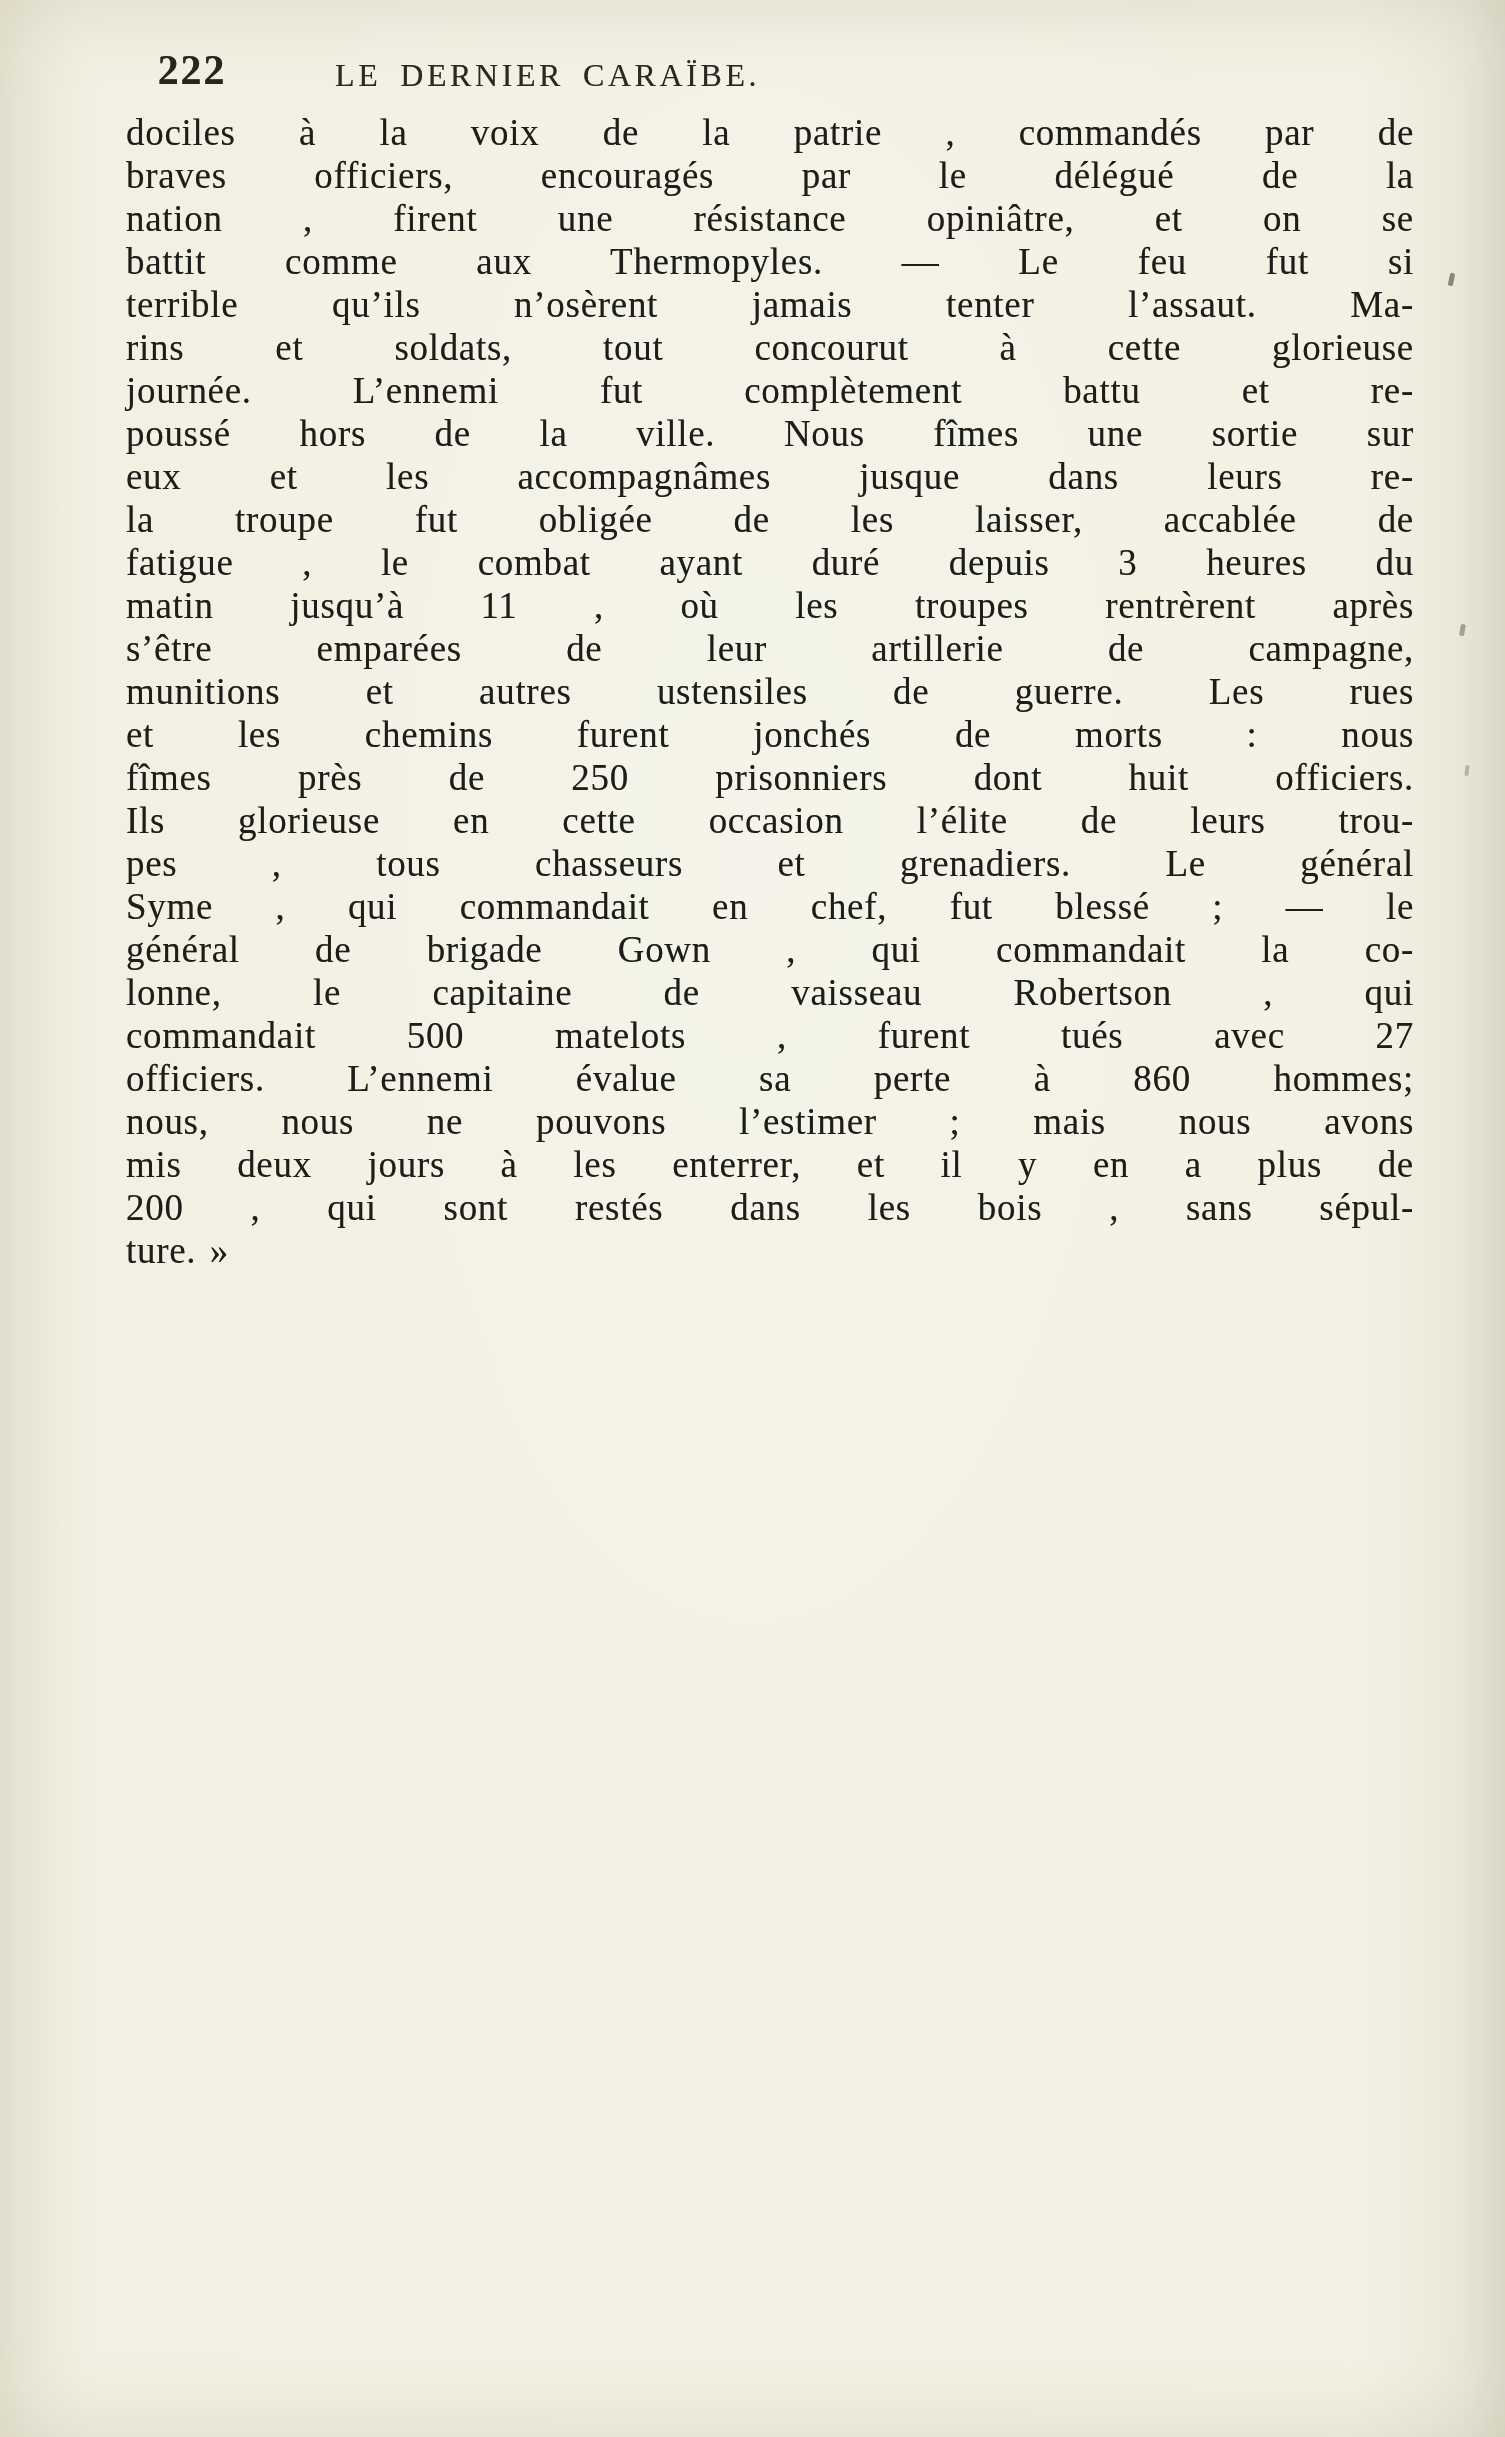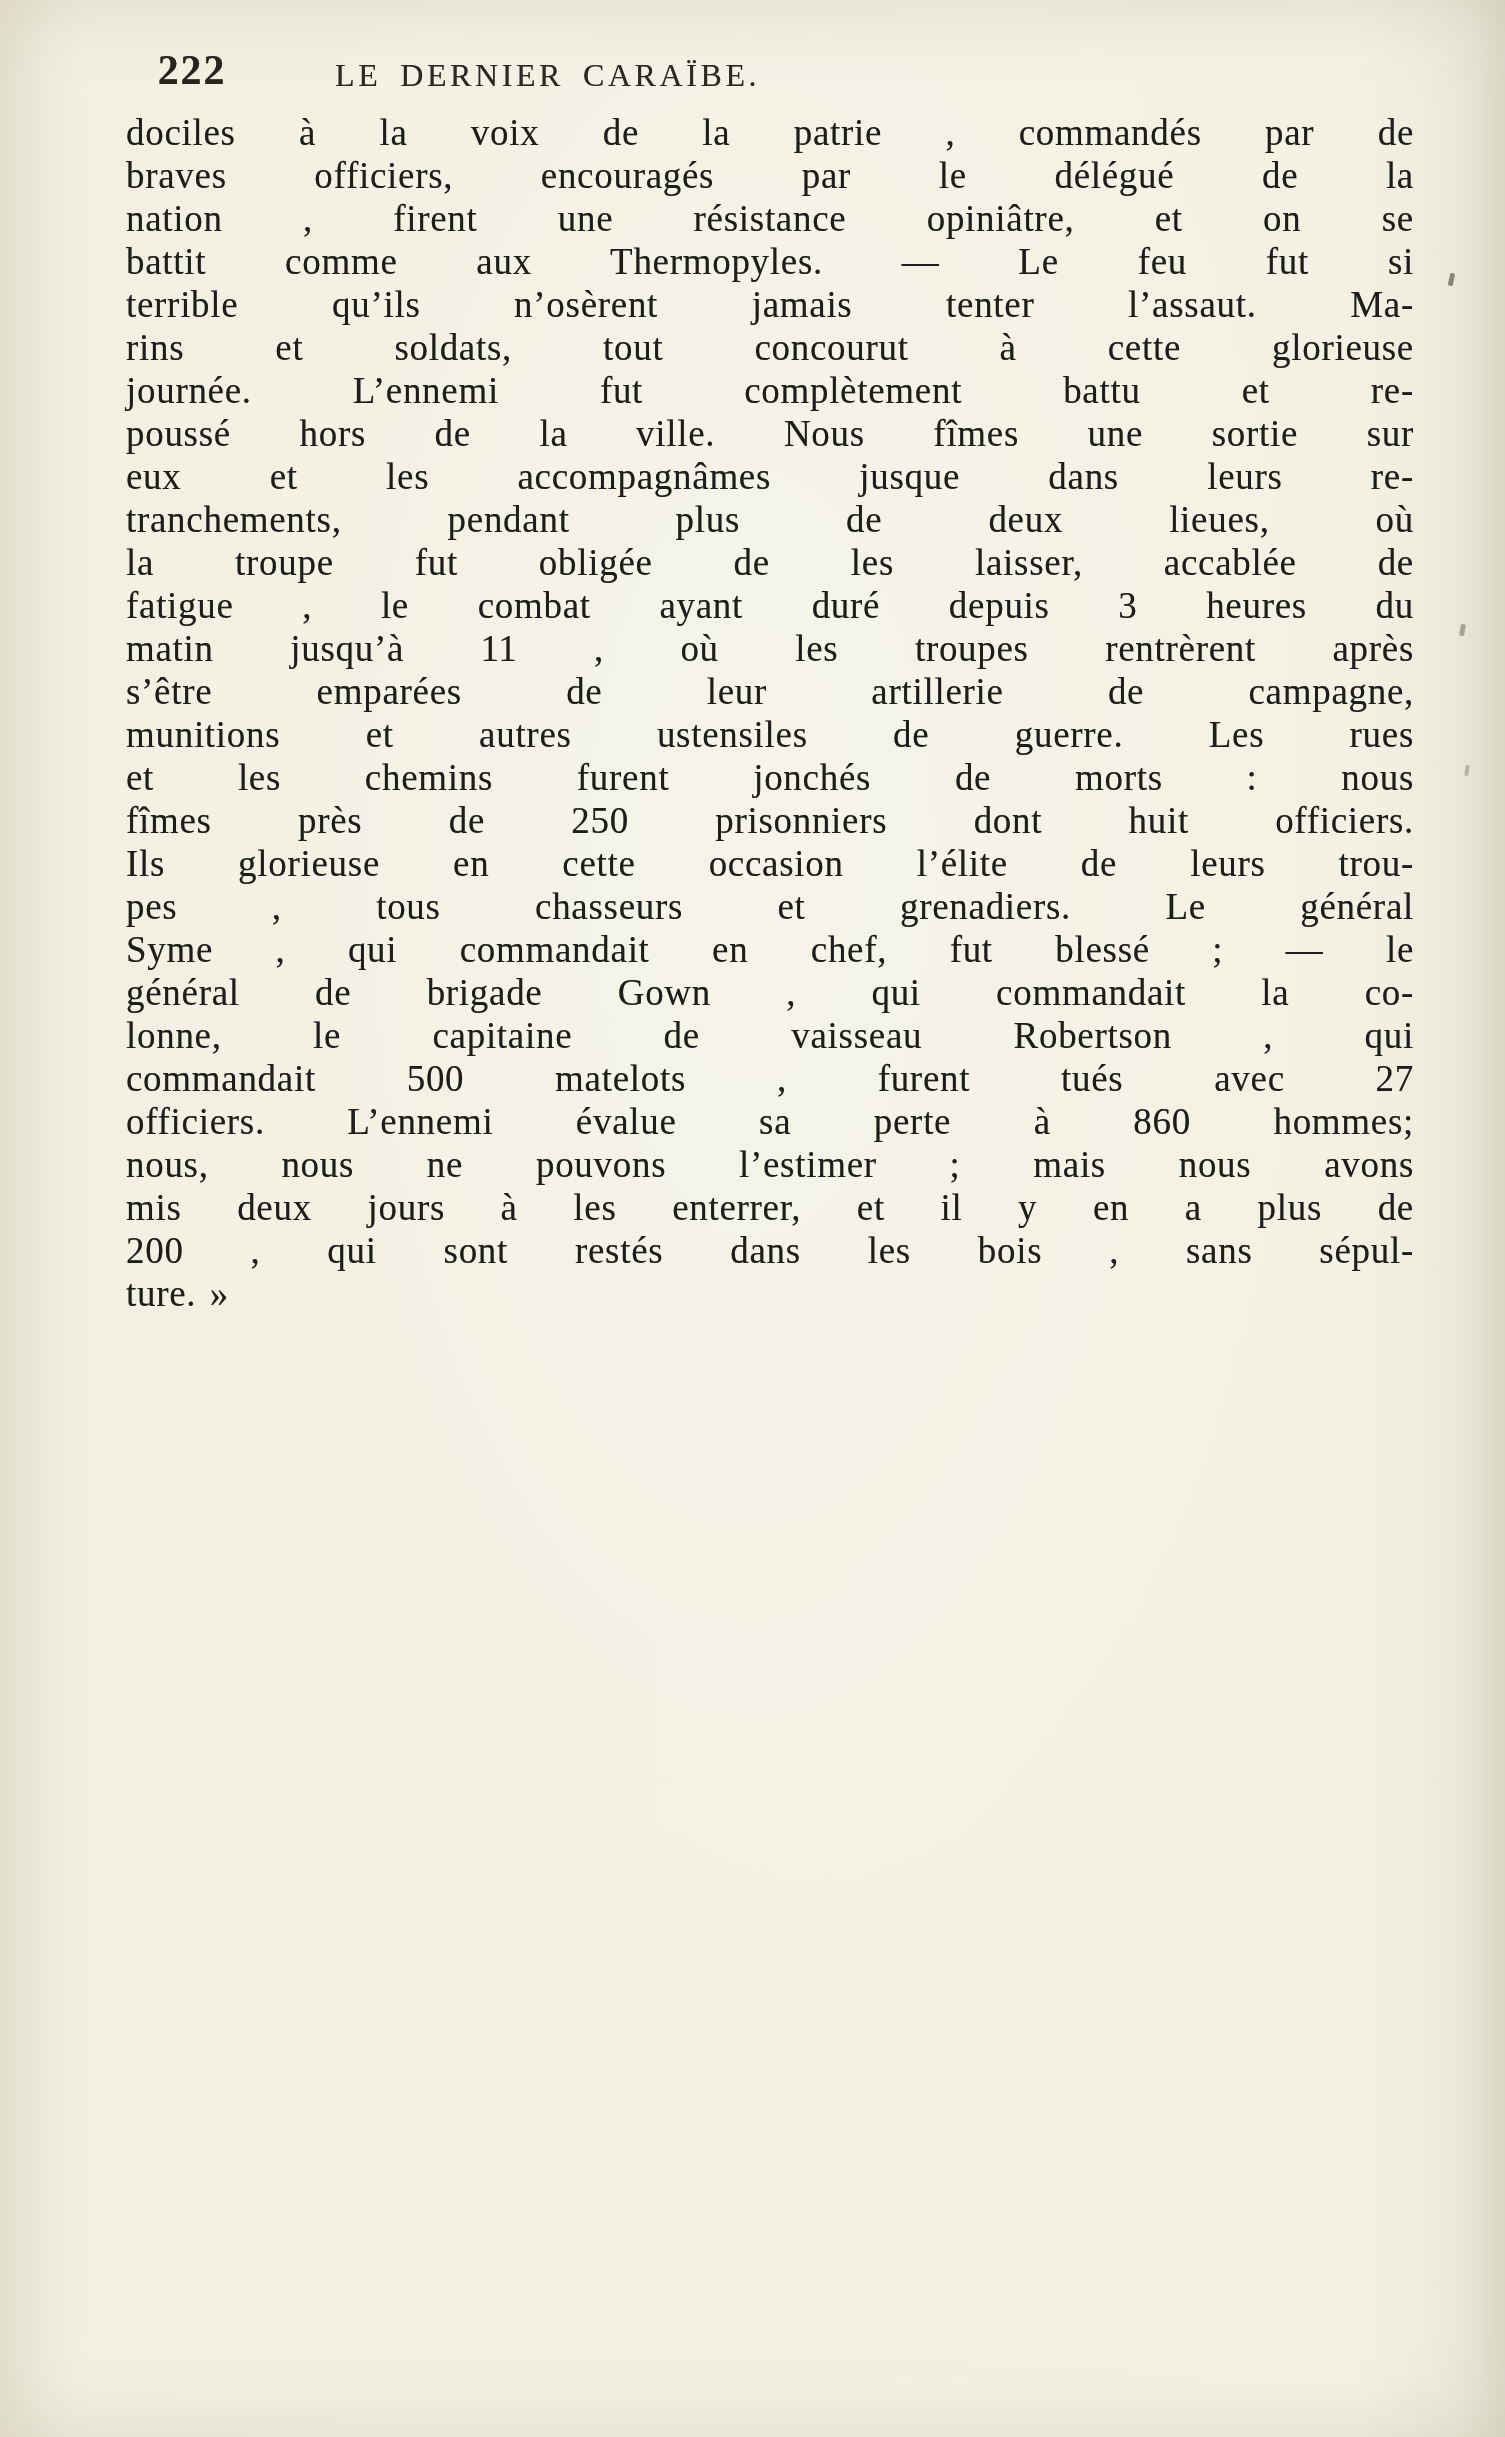--- a/index.html
+++ b/index.html
@@ -92,21 +92,20 @@
   <div class="body-text">
       <div class="line">dociles à la voix de la patrie , commandés par de</div>
       <div class="line">braves officiers, encouragés par le délégué de la</div>
       <div class="line">nation , firent une résistance opiniâtre, et on se</div>
       <div class="line">battit comme aux Thermopyles. — Le feu fut si</div>
       <div class="line">terrible qu’ils n’osèrent jamais tenter l’assaut. Ma-</div>
       <div class="line">rins et soldats, tout concourut à cette glorieuse</div>
       <div class="line">journée. L’ennemi fut complètement battu et re-</div>
       <div class="line">poussé hors de la ville. Nous fîmes une sortie sur</div>
       <div class="line">eux et les accompagnâmes jusque dans leurs re-</div>
-      <div class="line">tranchements, pendant plus de deux lieues, où</div>
       <div class="line">la troupe fut obligée de les laisser, accablée de</div>
       <div class="line">fatigue , le combat ayant duré depuis 3 heures du</div>
       <div class="line">matin jusqu’à 11 , où les troupes rentrèrent après</div>
       <div class="line">s’être emparées de leur artillerie de campagne,</div>
       <div class="line">munitions et autres ustensiles de guerre. Les rues</div>
       <div class="line">et les chemins furent jonchés de morts : nous</div>
       <div class="line">fîmes près de 250 prisonniers dont huit officiers.</div>
       <div class="line">Ils glorieuse en cette occasion l’élite de leurs trou-</div>
       <div class="line">pes , tous chasseurs et grenadiers. Le général</div>
       <div class="line">Syme , qui commandait en chef, fut blessé ; — le</div>

